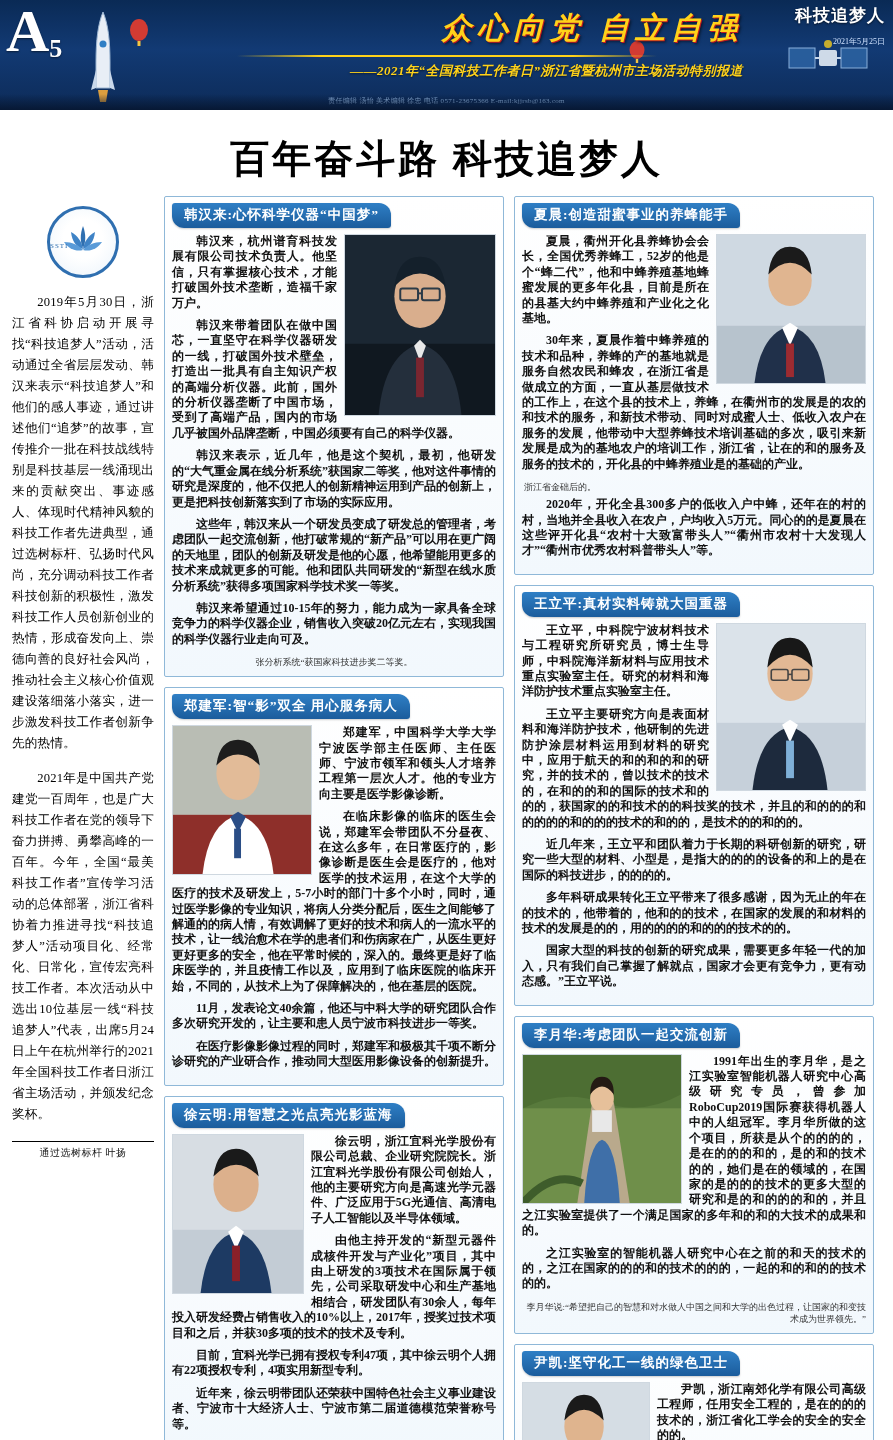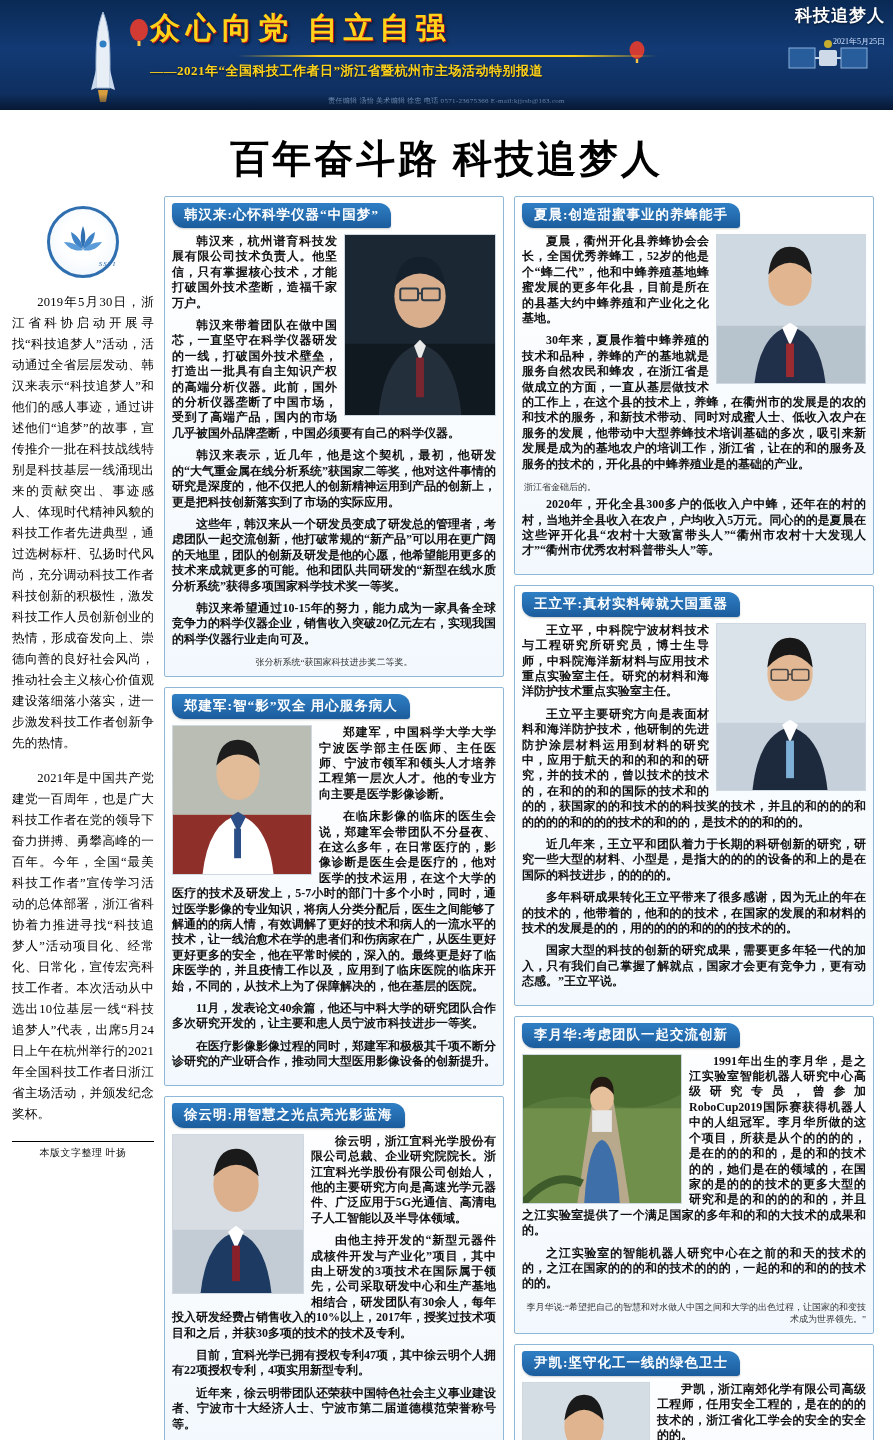--- a/index.html
+++ b/index.html
@@ -43,21 +43,21 @@
   }
   .mh-right {
     position:absolute; right:8px; top:4px; text-align:right; color:#fff;
   }
   .mh-paper {
     font-size:17px; font-weight:700; letter-spacing:1px;
     text-shadow:0 1px 2px rgba(0,0,0,.6);
   }
   .mh-date { font-size:8px; margin-top:9px; color:#cfe2ff; }
   .mh-center {
-    position:absolute; left:150px; right:150px; top:8px; text-align:left;
+    position:absolute; left:150px; right:150px; top:8px; text-align:right;font-style:italic;
   }
   .mh-title {
     font-family:"Liberation Serif", serif;
     font-size: 30px; font-weight:700; color:#ffd21a;
     letter-spacing:6px;
     text-shadow: 1px 1px 0 #c1181f, 2px 2px 3px rgba(0,0,0,.6);
   }
   .mh-rule {
     width: 420px; height:2px; margin:6px auto 5px auto;
     background:linear-gradient(90deg, rgba(255,210,26,0), #ffd21a 20%, #ffd21a 80%, rgba(255,210,26,0));
@@ -100,22 +100,22 @@
   .emblem {
     width: 72px; height:72px; margin: 4px auto 14px auto;
     border-radius: 50%;
     border: 3px solid #2f6fb0;
     background: radial-gradient(circle at 50% 45%, #ffffff 40%, #eaf3fb 100%);
     position:relative;
     display:flex; align-items:center; justify-content:center;
   }
   .emblem .lotus{ width:44px;height:40px; }
   .emblem .ssti{
-    position:absolute; bottom:7px; left:0; right:0;
-    text-align:right; font-size:7px; color:#2f6fb0; letter-spacing:1px;font-style:italic;
+    position:absolute; bottom:25px; left:0; right:0;
+    text-align:left; font-size:7px; color:#2f6fb0; letter-spacing:1px;
   }
   .lead-text {
     font-size: 12.6px;
     line-height: 21px;
     text-align: justify;
     text-justify: inter-ideograph;
     letter-spacing: .2px;
     color:#000;
   }
   .lead-text p { margin: 0 0 14px 0; text-indent: 2em; }
@@ -182,20 +182,21 @@
   .ph {
     width:100%; height:100%;
     display:block;
   }
 </style>
 </head>
 <body>
 
 <div class="masthead">
   <div class="mh-left">
+    <div class="mh-A"><span>A</span><sub>5</sub></div>
     <svg class="rocket" viewBox="0 0 26 96">
       <path d="M13 2 C18 14 20 30 20 52 L20 78 L6 78 L6 52 C6 30 8 14 13 2 Z" fill="#e8eef6" stroke="#9fb8d4"></path>
       <path d="M6 60 L1 80 L6 78 Z" fill="#c9d8ea"></path>
       <path d="M20 60 L25 80 L20 78 Z" fill="#c9d8ea"></path>
       <circle cx="13" cy="34" r="3.5" fill="#2f7fc5"></circle>
       <path d="M8 80 L18 80 L16 92 L10 92 Z" fill="#ffb13a" opacity=".85"></path>
     </svg>
   </div>
 
   <svg class="balloon" style="left:128px; top:18px; width:22px; height:30px;" viewBox="0 0 22 30">
@@ -244,21 +245,21 @@
         <path d="M41 20 C36 27 29 30 22 28 C26 23 33 20 41 20 Z" fill="#5a9bd8"></path>
       </svg>
       <div class="ssti">SSTI</div>
     </div>
 
     <div class="lead-text">
       <p>2019年5月30日，浙江省科协启动开展寻找“科技追梦人”活动，活动通过全省层层发动、韩汉来表示“科技追梦人”和他们的感人事迹，通过讲述他们“追梦”的故事，宣传推介一批在科技战线特别是科技基层一线涌现出来的贡献突出、事迹感人、体现时代精神风貌的科技工作者先进典型，通过选树标杆、弘扬时代风尚，充分调动科技工作者科技创新的积极性，激发科技工作人员创新创业的热情，形成奋发向上、崇德向善的良好社会风尚，推动社会主义核心价值观建设落细落小落实，进一步激发科技工作者创新争先的热情。</p>
       <p>2021年是中国共产党建党一百周年，也是广大科技工作者在党的领导下奋力拼搏、勇攀高峰的一百年。今年，全国“最美科技工作者”宣传学习活动的总体部署，浙江省科协着力推进寻找“科技追梦人”活动项目化、经常化、日常化，宣传宏亮科技工作者。本次活动从中选出10位基层一线“科技追梦人”代表，出席5月24日上午在杭州举行的2021年全国科技工作者日浙江省主场活动，并颁发纪念奖杯。</p>
     </div>
 
-    <div class="byline">本版文字整理  叶扬</div>
+    <div class="byline">通过选树标杆  叶扬</div>
   </div>
 
   <div class="col-mid">
 
     <div class="card">
       <div class="card-title">韩汉来:心怀科学仪器“中国梦”</div>
       <div class="card-body">
         <div class="art-photo" style="width:152px;height:182px;">
           <svg class="ph" viewBox="0 0 152 182" preserveAspectRatio="none">
             <rect width="152" height="182" fill="#1b2733"></rect>

